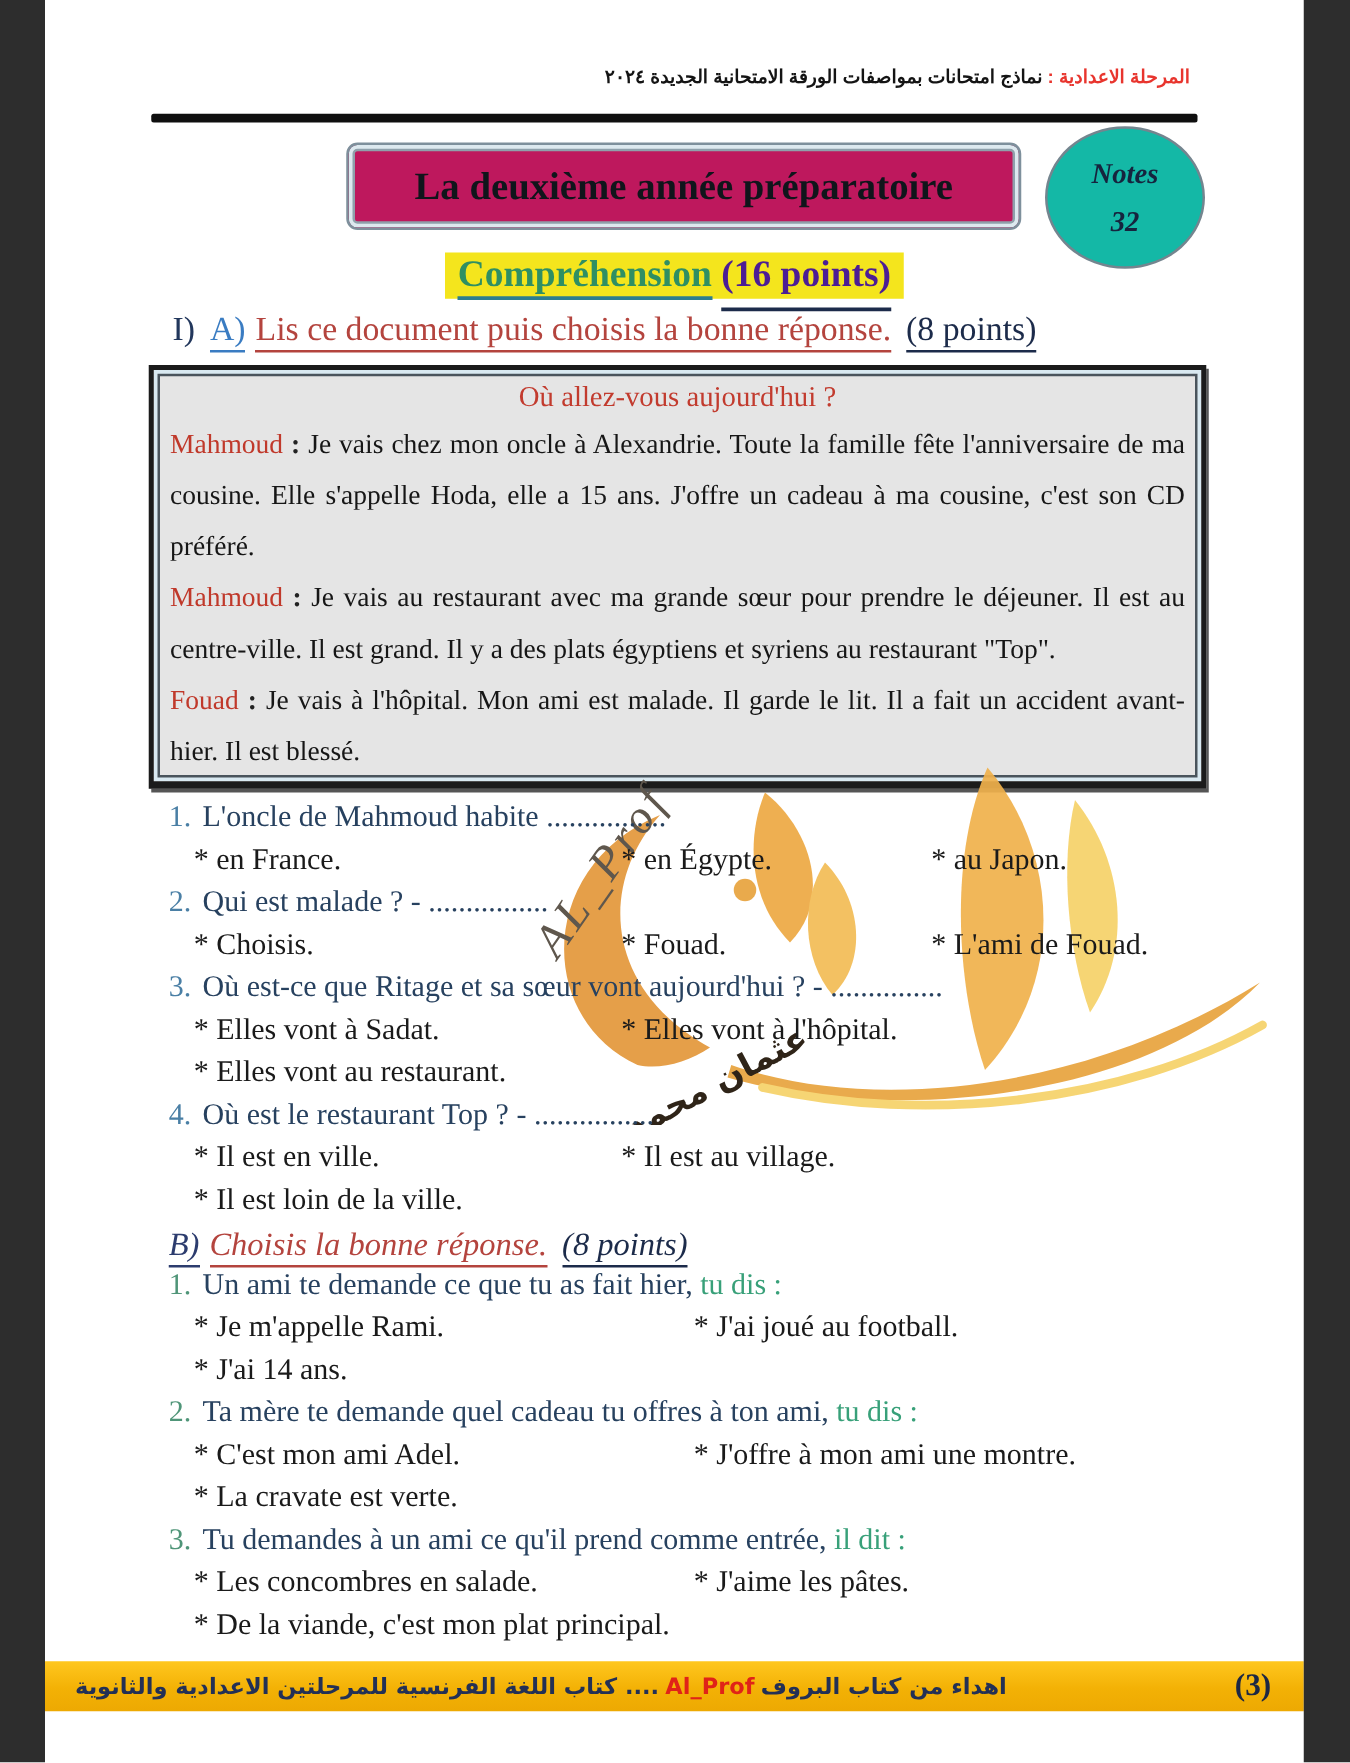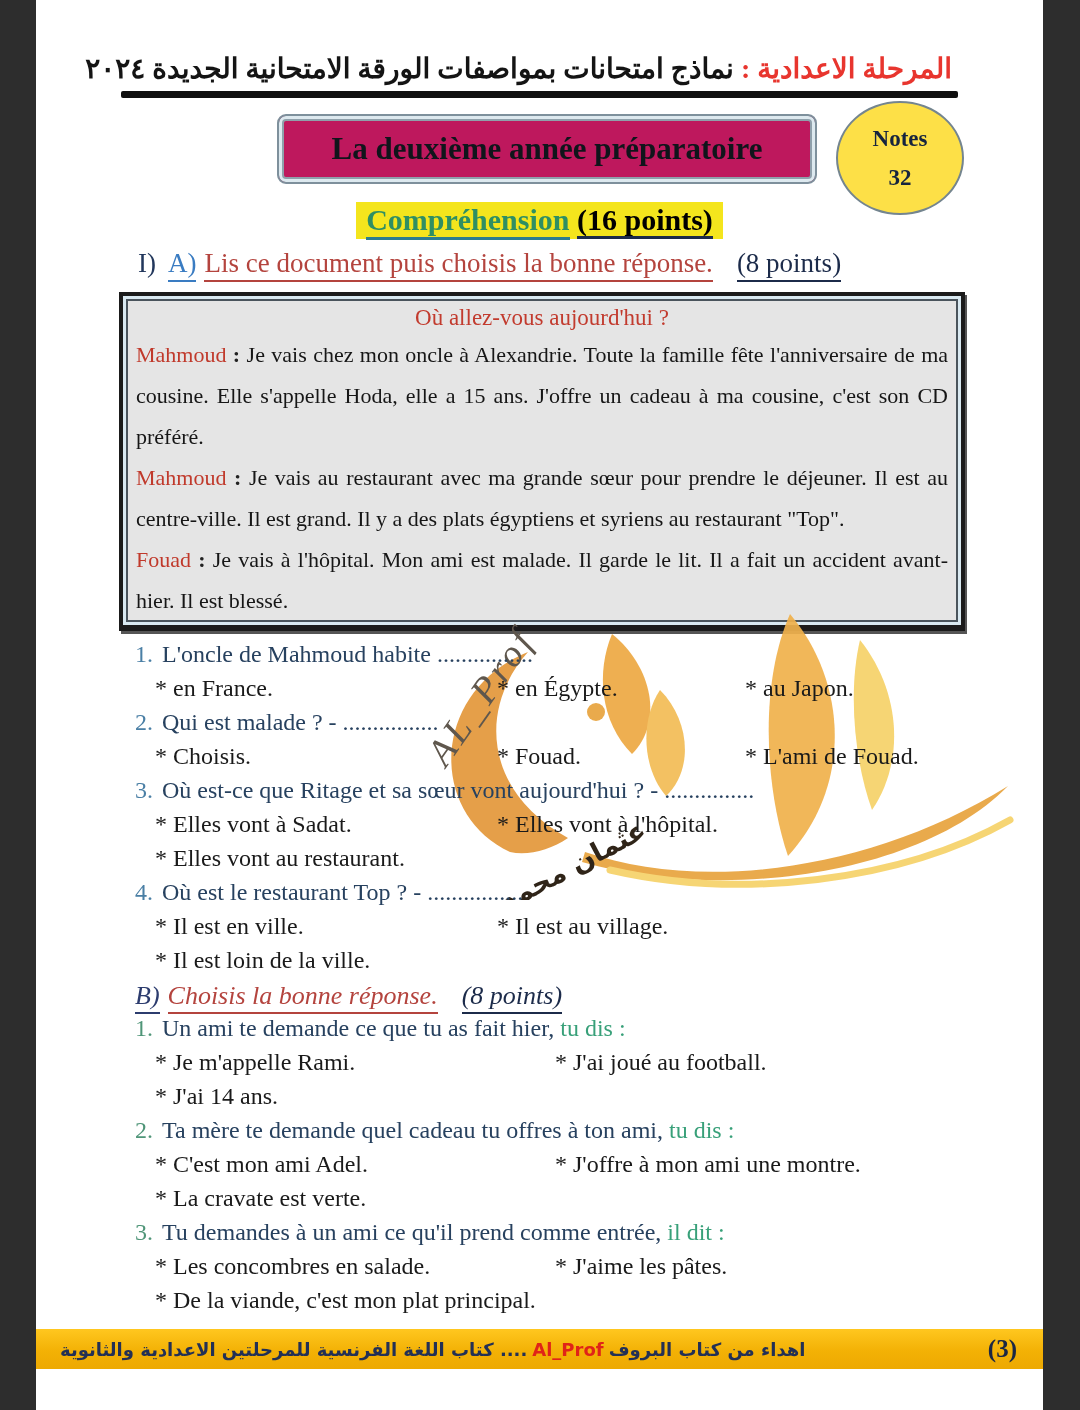--- a/index.html
+++ b/index.html
@@ -8,57 +8,57 @@
     background:#ffffff;
     font-family:"Liberation Serif", serif;
   }
   .side-strip { position:absolute; top:0; height:1410px; background:#2d2d2d; z-index:5; }
   .strip-left { left:0; width:36px; }
   .strip-right { left:1043px; width:37px; }
 
   
   .arabic-header {
     position:absolute; top:52px; right:128px; direction:rtl;
-    font-family:Liberation Serif, serif; font-weight:bold; font-size:28px;
+    font-family:Liberation Sans, sans-serif; font-weight:bold; font-size:15px;
     color:#141414; white-space:nowrap; z-index:2;
   }
   .arabic-header .red { color:#e8352e; }
 
   .divider { position:absolute; left:121px; top:91px; width:837px; height:7px; background:#0f0f0f; border-radius:2px; z-index:1; }
 
   
   .plaque {
     position:absolute; left:277px; top:114px; width:540px; height:70px;
     background:#be185d; border:2px solid #7e909c; border-radius:9px;
     box-shadow: inset 0 0 0 3px #dde9ef, inset 0 0 0 5px #8fa0ab;
     display:flex; align-items:center; justify-content:center; z-index:2; box-sizing:border-box;
   }
   .plaque-title { font-size:31px; font-weight:bold; color:#10151b; }
 
   
   .notes-ellipse {
     position:absolute; left:836px; top:101px; width:128px; height:114px;
-    background:#fde047; border:2px solid #74858f; border-radius:50%;
+    background:#14b8a6; border:2px solid #74858f; border-radius:50%;
     display:flex; flex-direction:column; align-items:center; justify-content:center; gap:16px;
-    z-index:3; box-sizing:border-box;
+    z-index:3; box-sizing:border-box;font-style:italic;
   }
   .notes-ellipse span { font-weight:bold; font-size:23px; color:#16243e; line-height:1; }
 
   
   .comp-heading { position:absolute; left:36px; top:202px; width:1007px; text-align:center; font-weight:bold; font-size:30px; z-index:2; }
   .comp-highlight { background:#f4e51d; display:inline-block; padding:1px 10px 2px 10px; }
   .comp-word  { color:#2f8f63; border-bottom:3px solid #2d7d90; padding-bottom:1px; }
-  .comp-points{ color:#000000; border-bottom:3px solid #1c2b4a; padding-bottom:0; }
+  .comp-points{ color:#4c1d95; border-bottom:3px solid #1c2b4a; padding-bottom:10px; }
 
   
   .part-a-heading { position:absolute; left:138px; top:248px; font-size:27px; white-space:nowrap; z-index:2; color:#22375c; }
   .part-a-heading .roman { margin-right:12px; }
   .ul { border-bottom:2px solid currentColor; padding-bottom:2px; }
   .label-blue { color:#3a7cc2; margin-right:8px; }
-  .instr-red  { color:#b4443e; margin-right:24px; }
+  .instr-red  { color:#b4443e; margin-right:12px; }
   .pts-navy   { color:#1c2b4a; }
 
   
   .doc-box {
     position:absolute; left:119px; top:292px; width:846px; height:339px;
     background:#e5e5e5; border:4px solid #1b1b1b; border-bottom-width:6px;
     box-shadow: inset 0 0 0 3px #d9e9f1, inset 0 0 0 5px #4a545c, 2px 3px 0 #555;
     box-sizing:border-box; padding:5px 13px 0 13px; z-index:1;
   }
   .doc-title { text-align:center; color:#c23b2e; font-size:23px; line-height:33px; }

